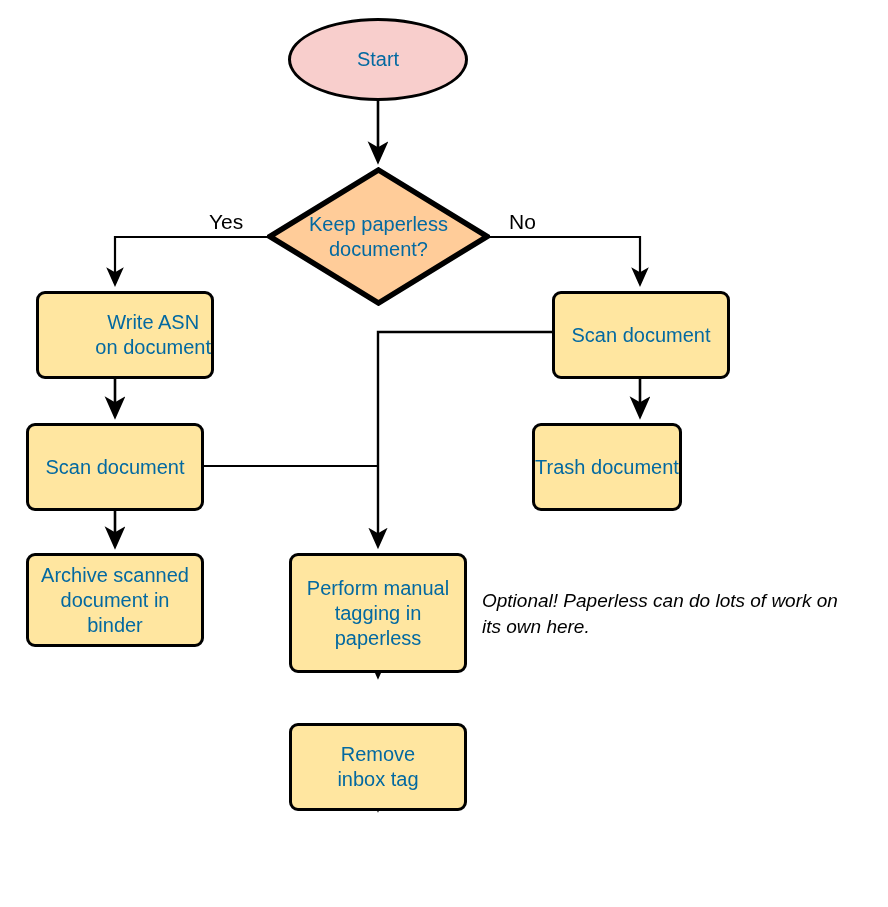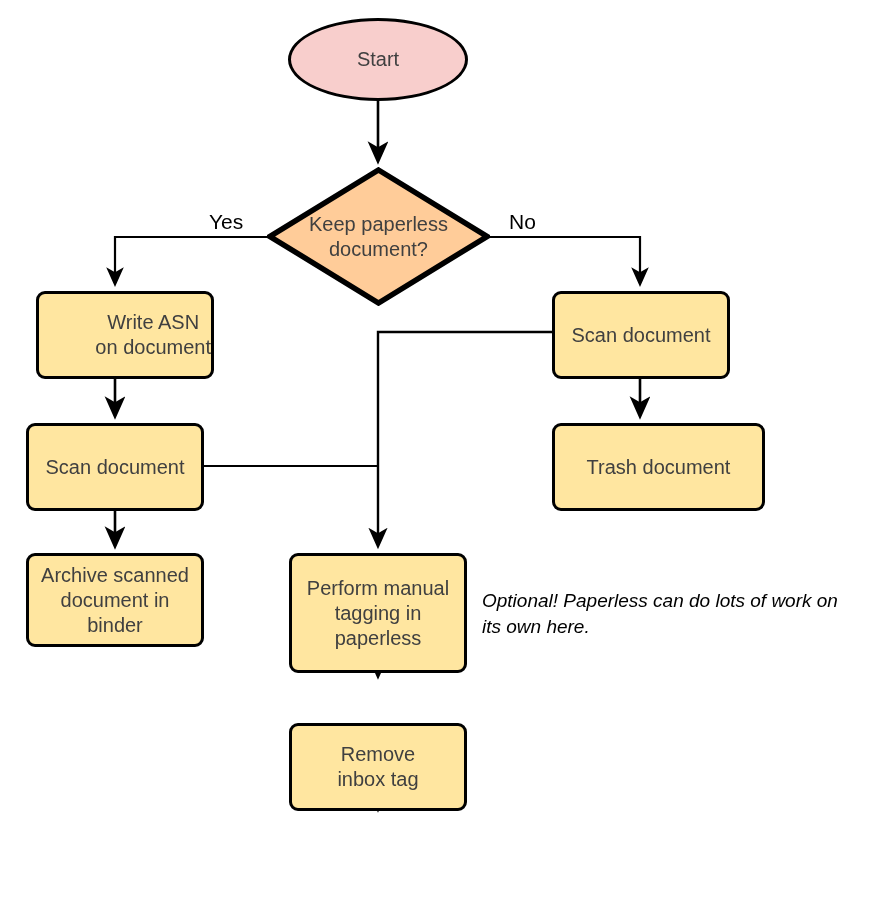--- a/index.html
+++ b/index.html
@@ -24,21 +24,21 @@
     width: 888px;
     height: 907px;
   }
   .node {
     position: absolute;
     box-sizing: border-box;
     display: flex;
     align-items: center;
     justify-content: center;
     text-align: center;
-    color: #404040;
+    color: #0369a1;
     font-size: 20px;
     line-height: 25px;
     z-index: 2;
   }
   .node-process {
     border: 3px solid #000000;
     border-radius: 9px;
     background: #ffe6a0;
   }
   .node-terminator {
@@ -147,21 +147,21 @@
   <div class="node node-process" style="left:26px; top:553px; width:178px; height:94px;">
     <span class="node-label">Archive scanned
 document in
 binder</span>
   </div>
 
   <div class="node node-process" style="left:552px; top:291px; width:178px; height:88px;">
     <span class="node-label">Scan document</span>
   </div>
 
-  <div class="node node-process" style="left:552px; top:423px; width:213px; height:88px;">
+  <div class="node node-process" style="left:532px; top:423px; width:150px; height:88px;">
     <span class="node-label">Trash document</span>
   </div>
 
   <div class="node node-process" style="left:289px; top:553px; width:178px; height:120px;">
     <span class="node-label">Perform manual
 tagging in
 paperless</span>
   </div>
 
   <div class="node node-process" style="left:289px; top:683px; width:178px; height:88px;margin-top:40px;">

